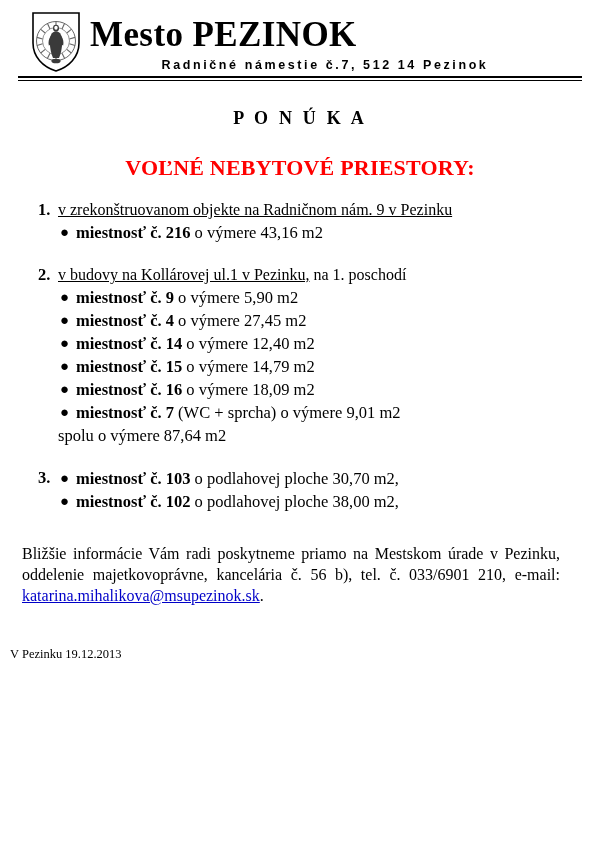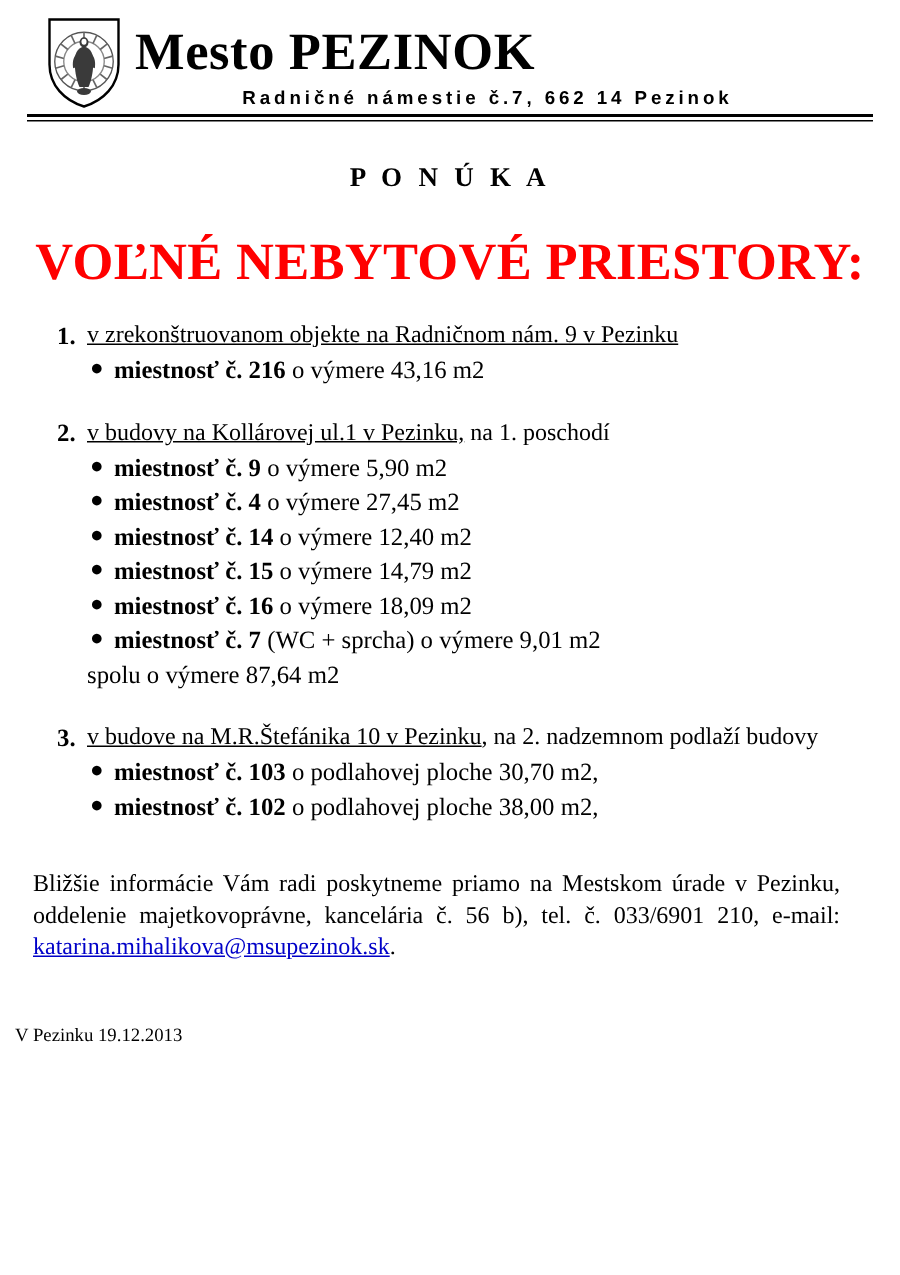--- a/index.html
+++ b/index.html
@@ -90,21 +90,21 @@
     text-align: center;
     font-weight: bold;
     font-size: 18px;
     letter-spacing: 3.2px;
   }
 
   .headline {
     margin: 26px 0 0 0;
     text-align: center;
     font-weight: bold;
-    font-size: 35px;
+    font-size: 22px;
     letter-spacing: 0.2px;
     white-space: nowrap;
   }
 
   .items {
     margin: 18px 0 0 0;
     padding: 0;
     list-style: none;
   }
   .item {
@@ -222,21 +222,21 @@
           <ellipse cx="25" cy="50.0" rx="4.6" ry="2.3"></ellipse>
         </g>
         <g fill="#ffffff">
           <ellipse cx="25" cy="16.8" rx="1.7" ry="2.0"></ellipse>
         </g>
       </svg>
     </div>
 
     <div class="org-title">Mesto PEZINOK</div>
 
-    <div class="org-address">Radničné námestie č.7, 662 14 Pezinok</div>
+    <div class="org-address">Radničné námestie č.7, 512 14 Pezinok</div>
 
     <div class="rule-thick"></div>
     <div class="rule-thin"></div>
   </div>
 
   <div class="doc-body">
 
     <div class="offer-word">P O N Ú K A</div>
 
     <div class="headline" style="color: rgb(255, 0, 0);">VOĽNÉ NEBYTOVÉ PRIESTORY:</div>
@@ -260,21 +260,20 @@
           <li class="room"><span class="room-bullet">●</span><span class="room-label">miestnosť č. 14</span><span> o výmere 12,40 m2</span></li>
           <li class="room"><span class="room-bullet">●</span><span class="room-label">miestnosť č. 15</span><span> o výmere 14,79 m2</span></li>
           <li class="room"><span class="room-bullet">●</span><span class="room-label">miestnosť č. 16</span><span> o výmere 18,09 m2</span></li>
           <li class="room"><span class="room-bullet">●</span><span class="room-label">miestnosť č. 7</span><span>  (WC + sprcha) o výmere 9,01 m2</span></li>
         </ul>
         <p class="total-line">spolu o výmere 87,64 m2</p>
       </li>
 
       <li class="item">
         <span class="item-number">3.</span>
-        <p class="item-heading"><span class="u">v budove na M.R.Štefánika 10 v Pezinku</span><span>, na 2. nadzemnom podlaží budovy</span></p>
         <ul class="rooms">
           <li class="room"><span class="room-bullet">●</span><span class="room-label">miestnosť č. 103</span><span> o podlahovej ploche 30,70 m2,</span></li>
           <li class="room"><span class="room-bullet">●</span><span class="room-label">miestnosť č. 102</span><span> o podlahovej ploche 38,00 m2,</span></li>
         </ul>
       </li>
 
     </ul>
 
     <p class="contact"><span>Bližšie informácie Vám radi poskytneme priamo na Mestskom úrade v Pezinku, oddelenie majetkovoprávne, kancelária č. 56 b), tel. č. 033/6901 210, e-mail: </span><a class="email-link" href="#" style="color: rgb(0, 0, 200);">katarina.mihalikova@msupezinok.sk</a><span>.</span></p>
 

